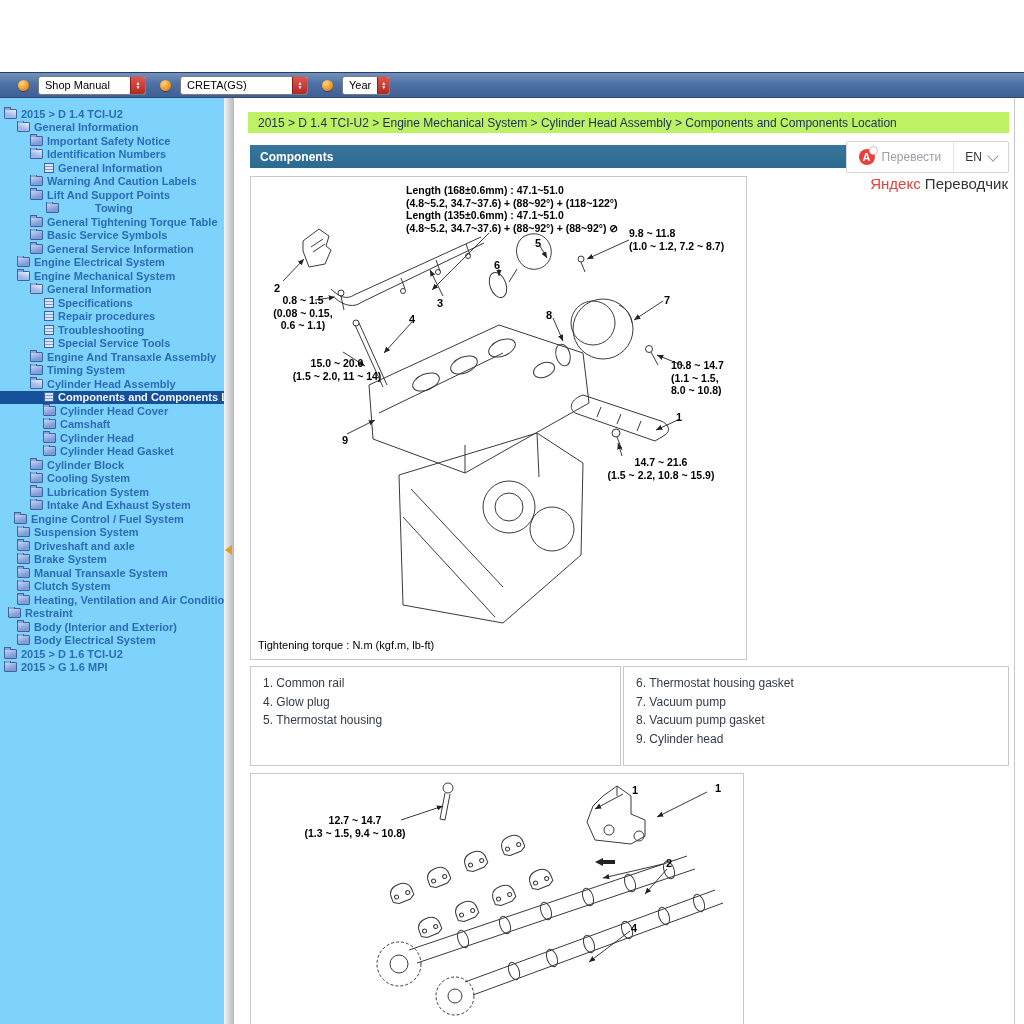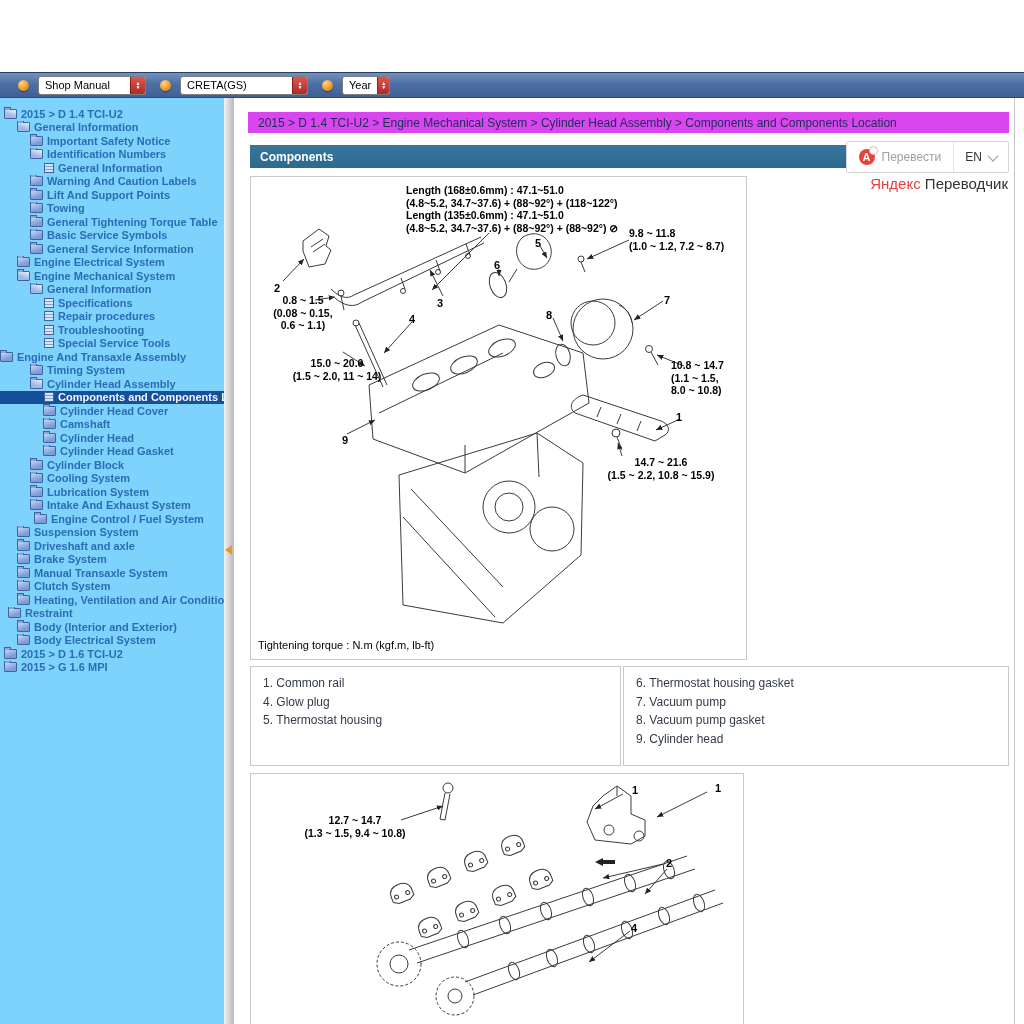--- a/index.html
+++ b/index.html
@@ -40,21 +40,21 @@
 
   
   .splitter{position:absolute;left:224px;top:98px;width:10px;bottom:0;
     background:linear-gradient(90deg,#f4f4f5,#d2d2d6 55%,#b9b9bf)}
   .splitter .arr{position:absolute;left:1px;top:447px;width:0;height:0;
     border-top:5px solid transparent;border-bottom:5px solid transparent;border-right:7px solid #e39b2d}
 
   
   .main{position:absolute;left:234px;top:98px;width:781px;bottom:0;background:#fff;
     border-right:1px solid #c6c6cf;box-sizing:border-box}
-  .crumb{margin:14px 5px 0 14px;height:21px;background:#d946ef;display:flex;align-items:center;
+  .crumb{margin:14px 5px 0 14px;height:21px;background:#bef264;display:flex;align-items:center;
     padding:0 10px;font-size:12px;color:#1d2d56;white-space:nowrap;overflow:hidden}
   .sechead{margin:12px 5px 0 16px;height:23px;background:linear-gradient(#38759b,#2c6a8f);
     display:flex;align-items:center;padding:0 10px;color:#fff;font-weight:bold;font-size:12px;position:relative}
   .translate{position:absolute;right:0;top:-4px;height:30px;background:#fff;border:1px solid #d4d4d4;
     border-radius:2px;display:flex;align-items:stretch;font-size:12px;font-weight:normal;color:#9aa0a6}
   .tbtn{display:flex;align-items:center;gap:7px;padding:0 12px;cursor:pointer}
   .yico{width:16px;height:16px;border-radius:50%;background:#e8413c;color:#fff;font-weight:bold;
     font-size:11px;display:flex;align-items:center;justify-content:center;position:relative}
   .yico::after{content:"";position:absolute;right:-3px;top:-3px;width:7px;height:7px;border-radius:50%;
     background:#fff;border:1px solid #d9b6b6}
@@ -134,21 +134,21 @@
       <span class="tlabel">General Information</span>
     </div>
     <div class="trow" data-icon="folder" style="padding-left: 30px;">
       <span class="ticon"></span>
       <span class="tlabel">Warning And Caution Labels</span>
     </div>
     <div class="trow" data-icon="folder" style="padding-left: 30px;">
       <span class="ticon"></span>
       <span class="tlabel">Lift And Support Points</span>
     </div>
-    <div class="trow" data-icon="folder" style="padding-left: 30px;">
+    <div class="trow" data-icon="folder" style="padding-left: 46px; gap: 32px;">
       <span class="ticon"></span>
       <span class="tlabel">Towing</span>
     </div>
     <div class="trow" data-icon="folder" style="padding-left: 30px;">
       <span class="ticon"></span>
       <span class="tlabel">General Tightening Torque Table</span>
     </div>
     <div class="trow" data-icon="folder" style="padding-left: 30px;">
       <span class="ticon"></span>
       <span class="tlabel">Basic Service Symbols</span>
@@ -178,21 +178,21 @@
       <span class="tlabel">Repair procedures</span>
     </div>
     <div class="trow" data-icon="doc" style="padding-left: 43px;">
       <span class="ticon"></span>
       <span class="tlabel">Troubleshooting</span>
     </div>
     <div class="trow" data-icon="doc" style="padding-left: 43px;">
       <span class="ticon"></span>
       <span class="tlabel">Special Service Tools</span>
     </div>
-    <div class="trow" data-icon="folder" style="">
+    <div class="trow" data-icon="folder" style="padding-left: 30px;">
       <span class="ticon"></span>
       <span class="tlabel">Engine And Transaxle Assembly</span>
     </div>
     <div class="trow" data-icon="folder" style="padding-left: 30px;">
       <span class="ticon"></span>
       <span class="tlabel">Timing System</span>
     </div>
     <div class="trow" data-icon="folder-open" style="padding-left: 30px;">
       <span class="ticon"></span>
       <span class="tlabel">Cylinder Head Assembly</span>
@@ -226,21 +226,21 @@
       <span class="tlabel">Cooling System</span>
     </div>
     <div class="trow" data-icon="folder" style="padding-left: 30px;">
       <span class="ticon"></span>
       <span class="tlabel">Lubrication System</span>
     </div>
     <div class="trow" data-icon="folder" style="padding-left: 30px;">
       <span class="ticon"></span>
       <span class="tlabel">Intake And Exhaust System</span>
     </div>
-    <div class="trow" data-icon="folder" style="padding-left: 34px;">
+    <div class="trow" data-icon="folder" style="padding-left: 14px;">
       <span class="ticon"></span>
       <span class="tlabel">Engine Control / Fuel System</span>
     </div>
     <div class="trow" data-icon="folder" style="padding-left: 17px;">
       <span class="ticon"></span>
       <span class="tlabel">Suspension System</span>
     </div>
     <div class="trow" data-icon="folder" style="padding-left: 17px;">
       <span class="ticon"></span>
       <span class="tlabel">Driveshaft and axle</span>

